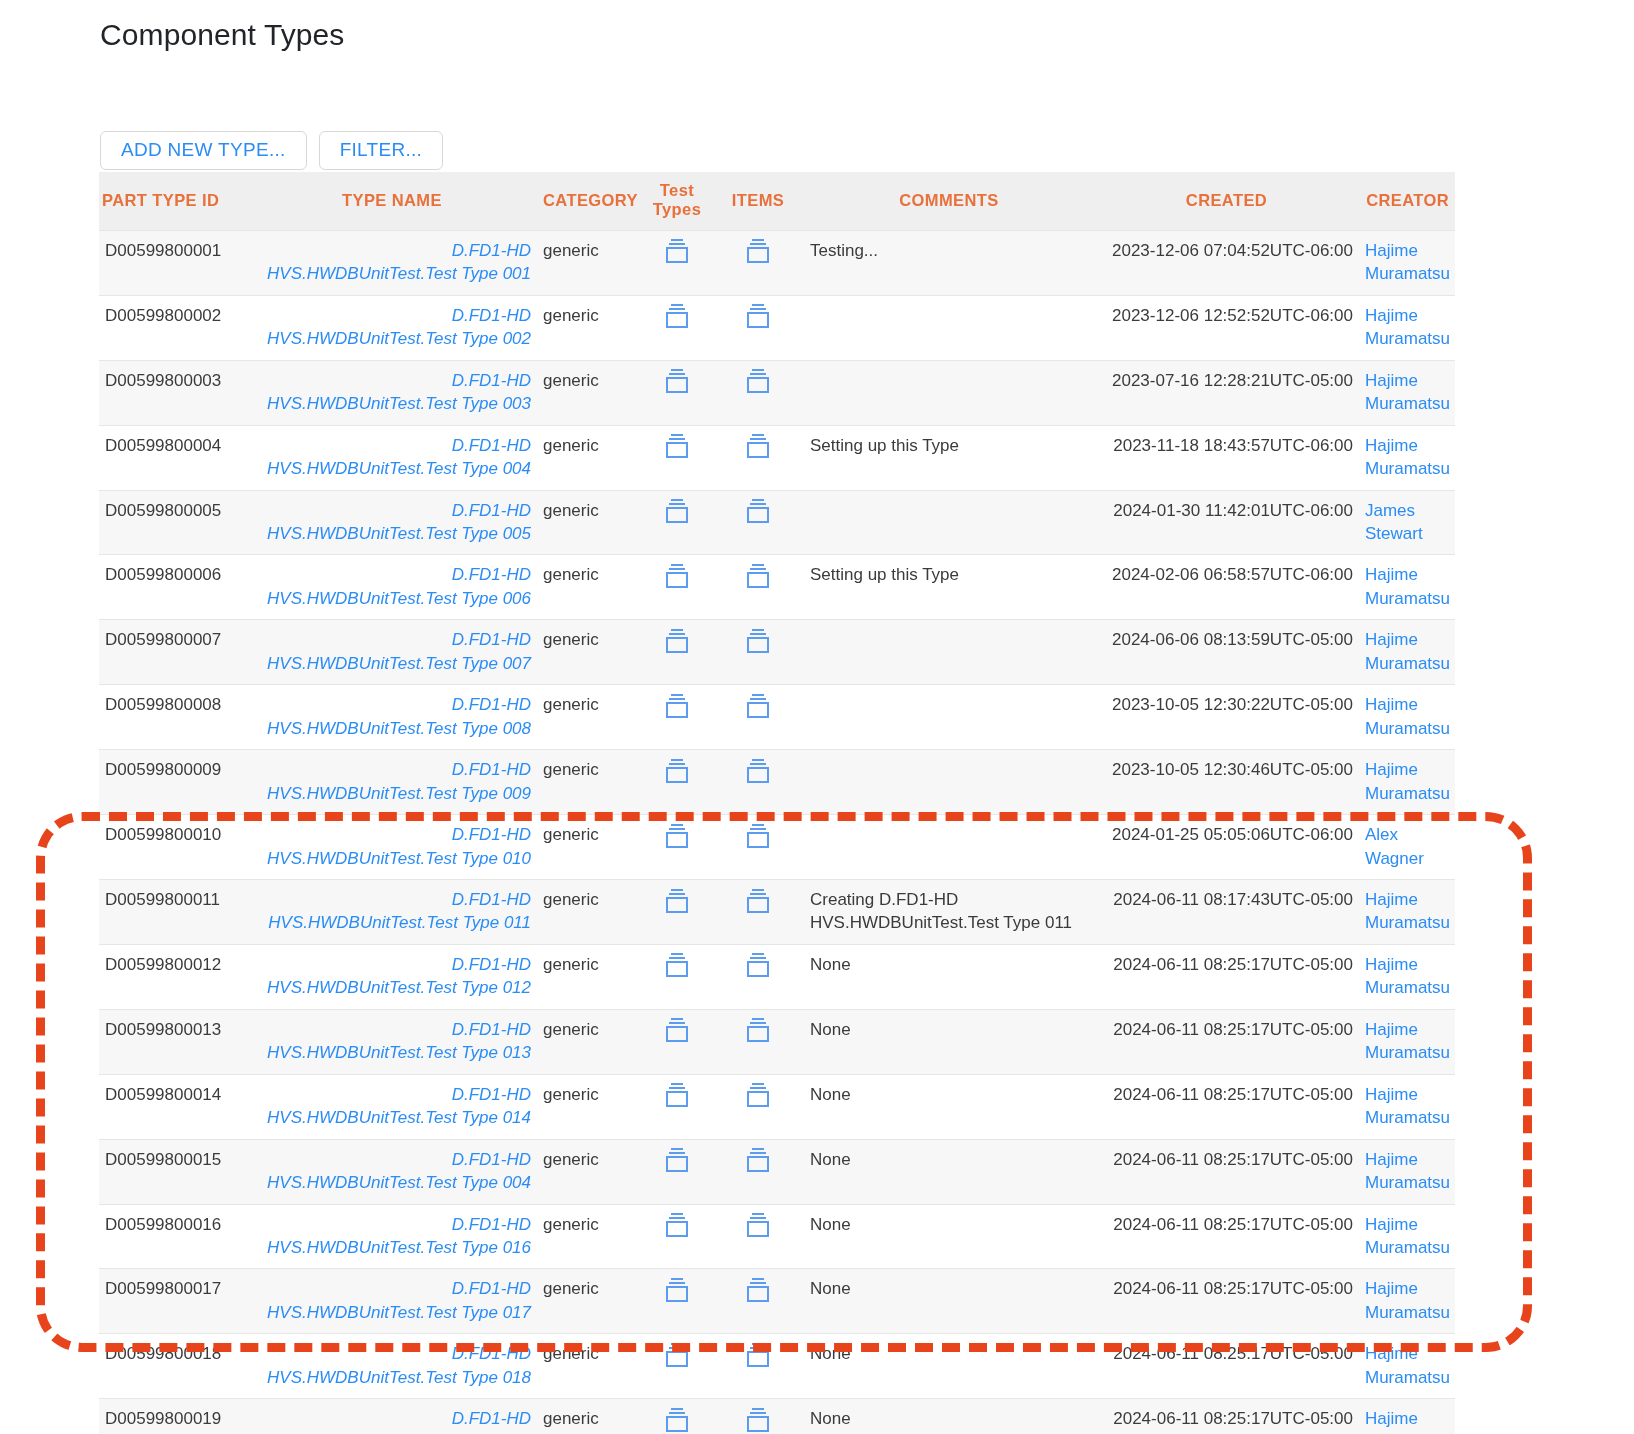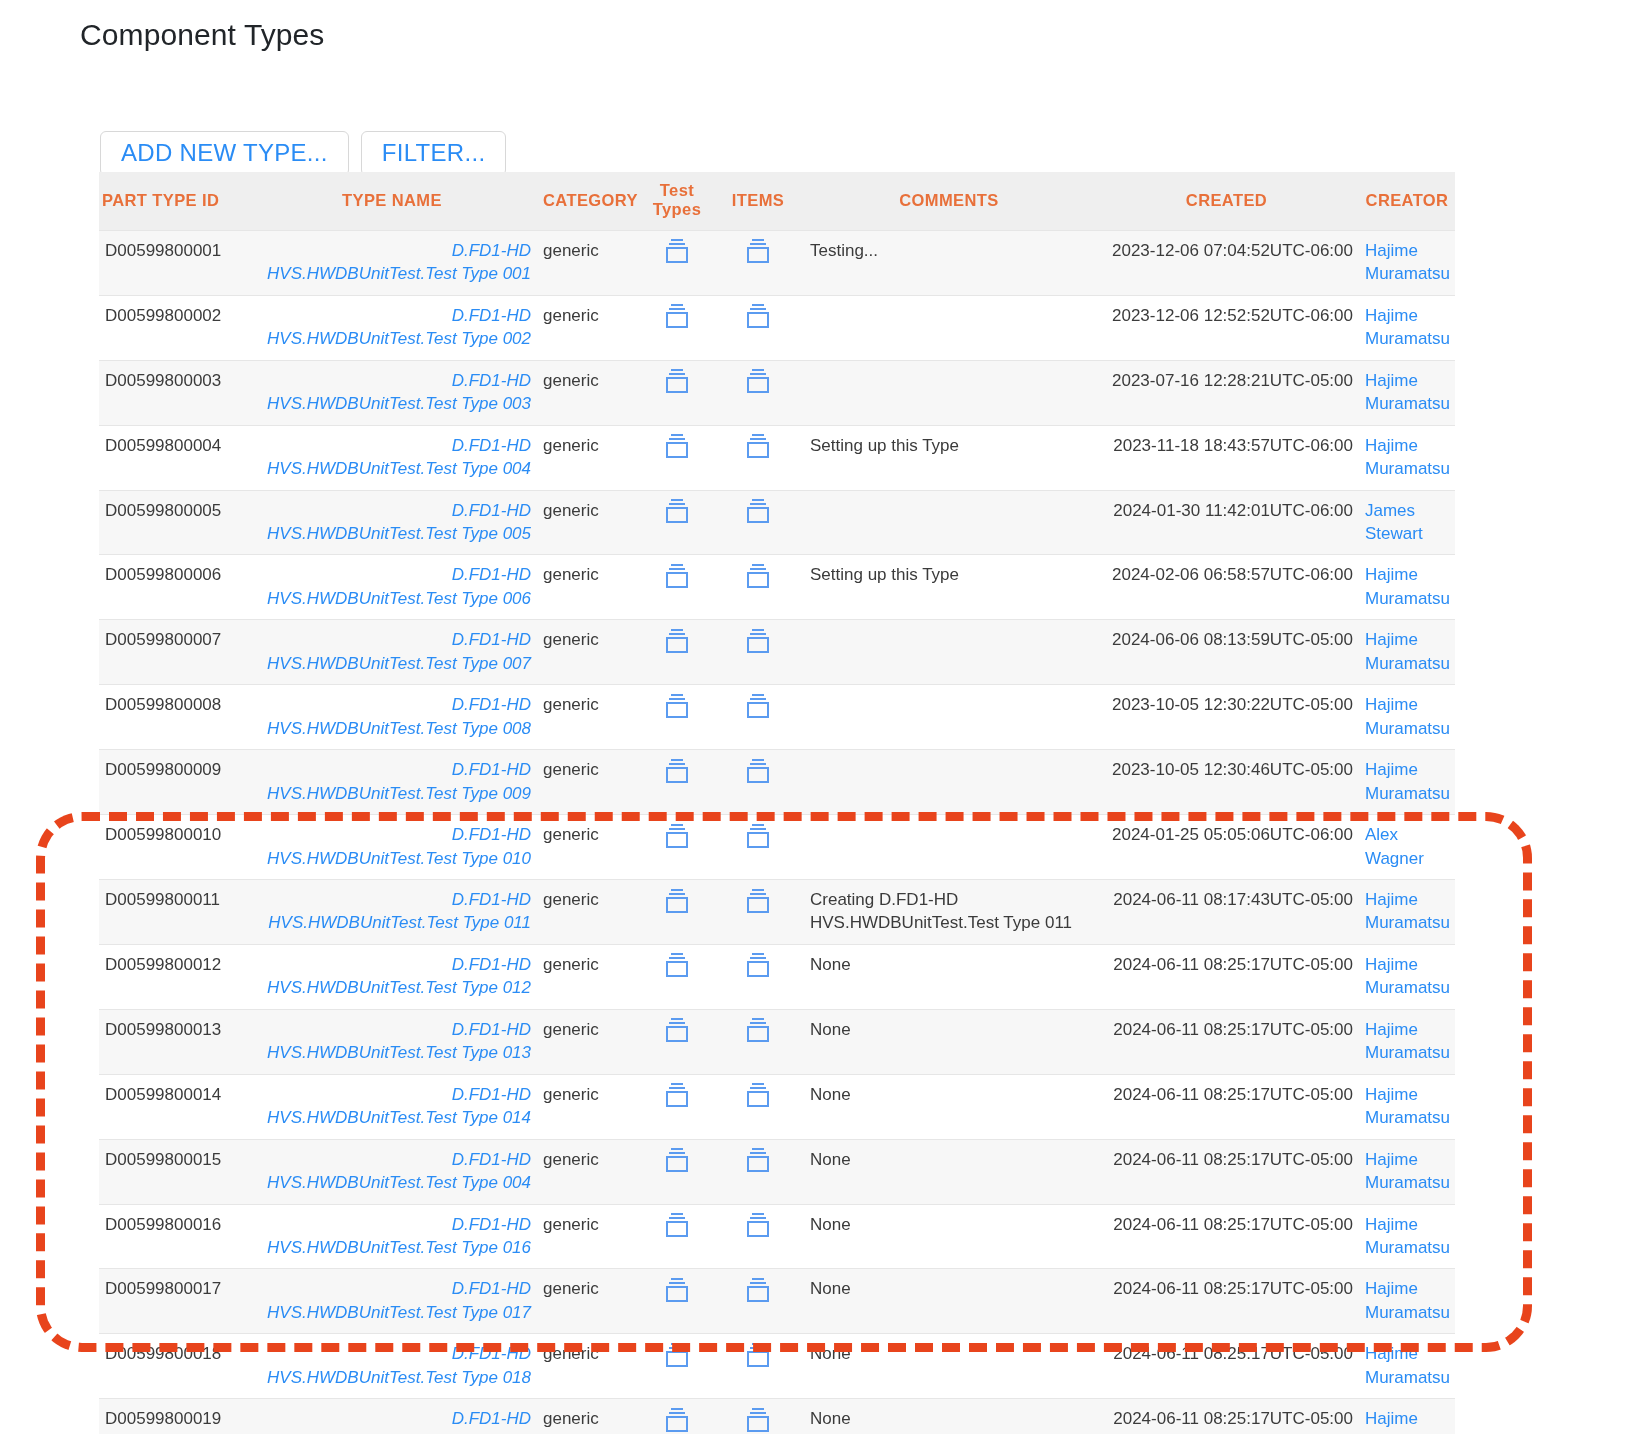--- a/index.html
+++ b/index.html
@@ -19,21 +19,21 @@
   .page {
     position: absolute;
     left: 0; top: 0;
     width: 1634px;
     height: 1434px;
   }
 
   
   .page-title {
     position: absolute;
-    left: 80px;
+    left: 100px;
     top: 18px;
     font-size: 30px;
     font-weight: 400;
     color: #212529;
     letter-spacing: 0.1px;
   }
 
   
   .pager {
     position: absolute;
@@ -71,21 +71,21 @@
     left: 100px;
     top: 131px;
     display: flex;
     gap: 12px;
   }
   .btn {
     background: #ffffff;
     border: 1px solid #d8d8d8;
     border-radius: 6px;
     color: #2a8cf5;
-    font-size: 24px;
+    font-size: 19px;
     font-family: "Liberation Sans", sans-serif;
     padding: 7px 20px 8px 20px;
     letter-spacing: 0.3px;
     cursor: pointer;
     line-height: 1.15;
   }
 
   
   .table-wrap {
     position: absolute;
@@ -105,21 +105,21 @@
     font-size: 16.5px;
     font-weight: bold;
     letter-spacing: 0.4px;
     text-align: center;
     padding: 9px 6px 10px 6px;
     vertical-align: middle;
     line-height: 1.18;
     border: none;
   }
   table.ctypes thead th.th-partid { text-align: left; padding-left: 3px; }
-  table.ctypes thead th.th-creator { text-align: center; margin-left: 8px; }
+  table.ctypes thead th.th-creator { text-align: right; margin-left: 8px; }
 
   table.ctypes tbody td {
     padding: 8px 6px 9px 6px;
     vertical-align: top;
     border-top: 1px solid #e6e6e6;
     color: #3b3b3b;
     line-height: 1.38;
     font-size: 17px;
   }
   table.ctypes tbody tr.odd td { background: #f7f7f7; }

